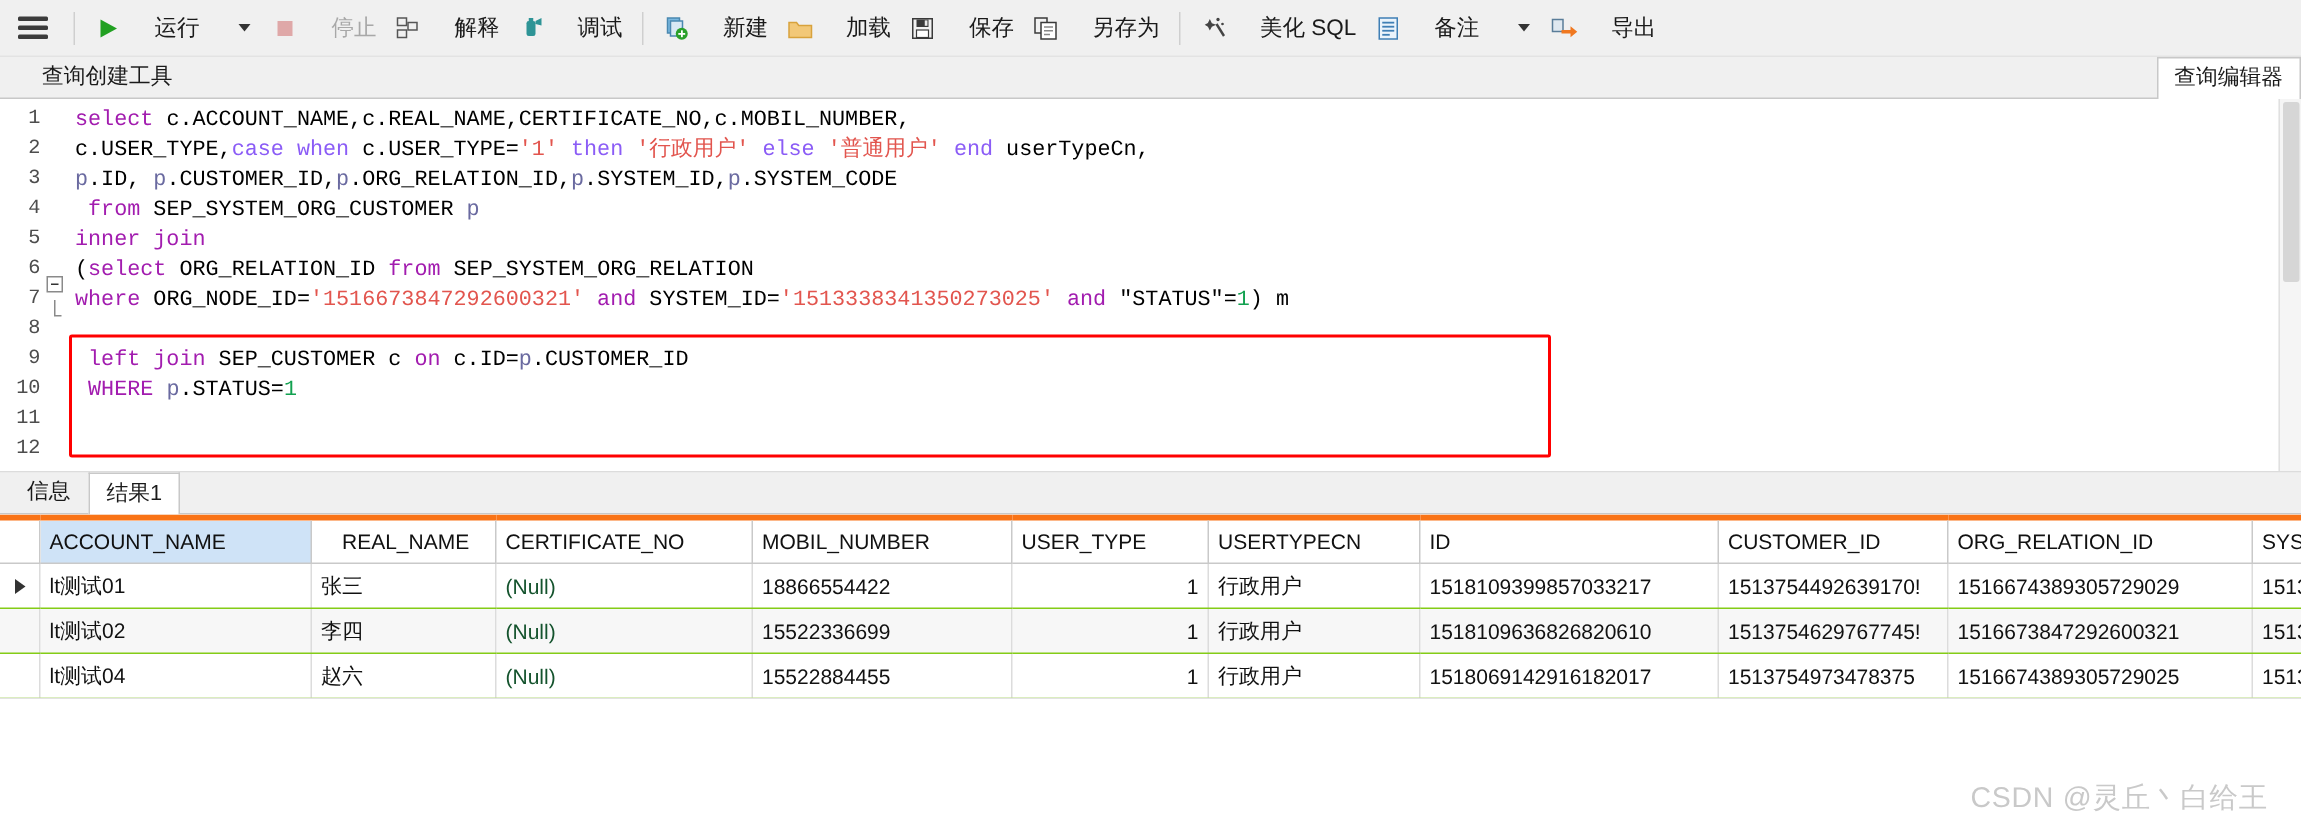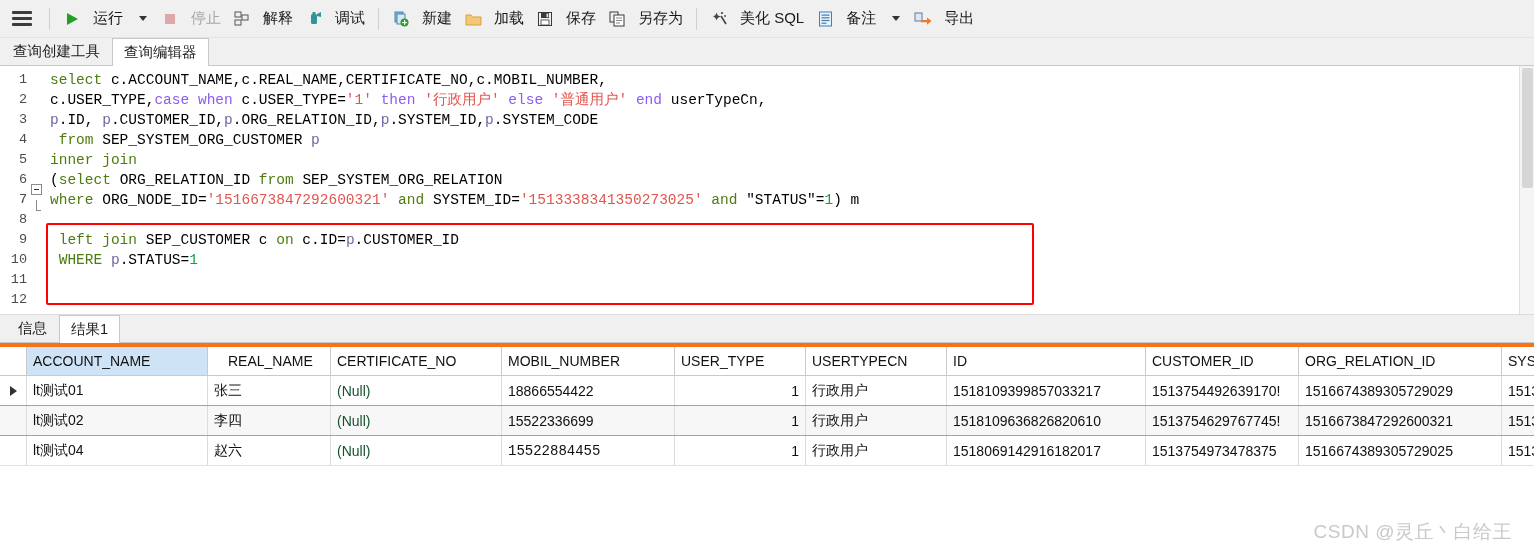--- a/index.html
+++ b/index.html
@@ -21,21 +21,21 @@
     background: #f0f0f0;
     border-bottom: 1px solid #e3e3e3;
     display: flex;
     align-items: center;
     padding: 0 6px;
     box-sizing: border-box;
   }
   .tb-item {
     display: flex;
     align-items: center;
-    gap: 12px;
+    gap: 22px;
     padding: 3px 6px;
     font-size: 15px;
     color: #1a1a1a;
     white-space: nowrap;
     cursor: default;
   }
   .tb-item.disabled { color: #a8a8a8; }
   .tb-sep {
     width: 1px;
     height: 22px;
@@ -63,23 +63,24 @@
   .hamburger span {
     display:block; height: 3px; width: 20px; background: #3b3b3b; border-radius: 1px;
   }
 
   
   .tabstrip {
     height: 28px;
     background: #f0f0f0;
     display: flex;
     align-items: flex-end;
-    padding-left: 1px;
+    padding-left: 16px;
     box-sizing: border-box;
     border-bottom: 1px solid #c8c8c8;
+    justify-content: space-between;
   }
   .tab {
     font-size: 14.5px;
     color: #1a1a1a;
     padding: 4px 11px 5px 11px;
     border: 1px solid transparent;
     border-bottom: none;
     background: transparent;
     cursor: default;
     line-height: 1.25;
@@ -152,21 +153,21 @@
   .fold-tail:after {
     content: "";
     position: absolute;
     left: 0; top: 10px;
     width: 5px; height: 1px;
     background: #8a8a8a;
   }
   .code { padding-left: 6px; }
 
   
-  .kw   { color: #4d7c0f; }
+  .kw   { color: #a21caf; }
   .kw2  { color: #8b5cf6; }
   .id   { color: #000000; }
   .str  { color: #e2554e; }
   .num  { color: #12a150; }
   .alias{ color: #6a6aa0; }
 
   .redbox {
     position: absolute;
     left: 46px;
     top: 157px;
@@ -479,21 +480,21 @@
             <td style="width: 186px;">1518109636826820610</td>
             <td style="width: 140px;">1513754629767745!</td>
             <td style="width: 190px;">1516673847292600321</td>
             <td style="width: 120px;">1513338341350</td>
           </tr>
           <tr>
             <td class="rowhdr"></td>
             <td style="width: 168px;">lt测试04</td>
             <td style="width: 96px;">赵六</td>
             <td class="nullv" style="width: 158px;">(Null)</td>
-            <td style="width: 160px; font-family: Liberation Mono, monospace;">15522884455</td>
+            <td style="width: 160px;">15522884455</td>
             <td class="num-cell" style="width: 118px;">1</td>
             <td style="width: 128px;">行政用户</td>
             <td style="width: 186px; margin-top: 20px;">1518069142916182017</td>
             <td style="width: 140px;">1513754973478375</td>
             <td style="width: 190px;">1516674389305729025</td>
             <td style="width: 120px;">1513338341350</td>
           </tr>
         </tbody>
     </table>
   </div>

